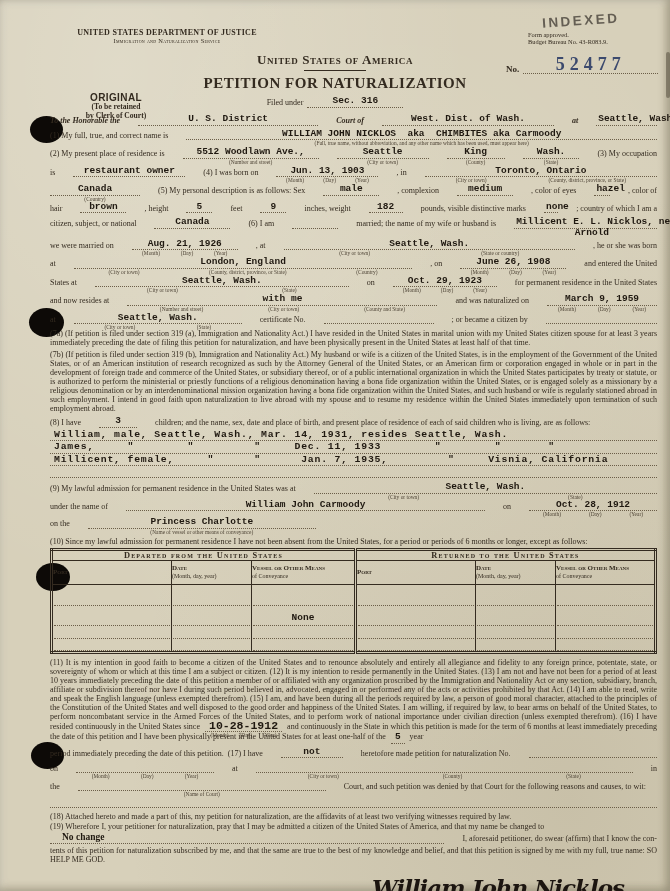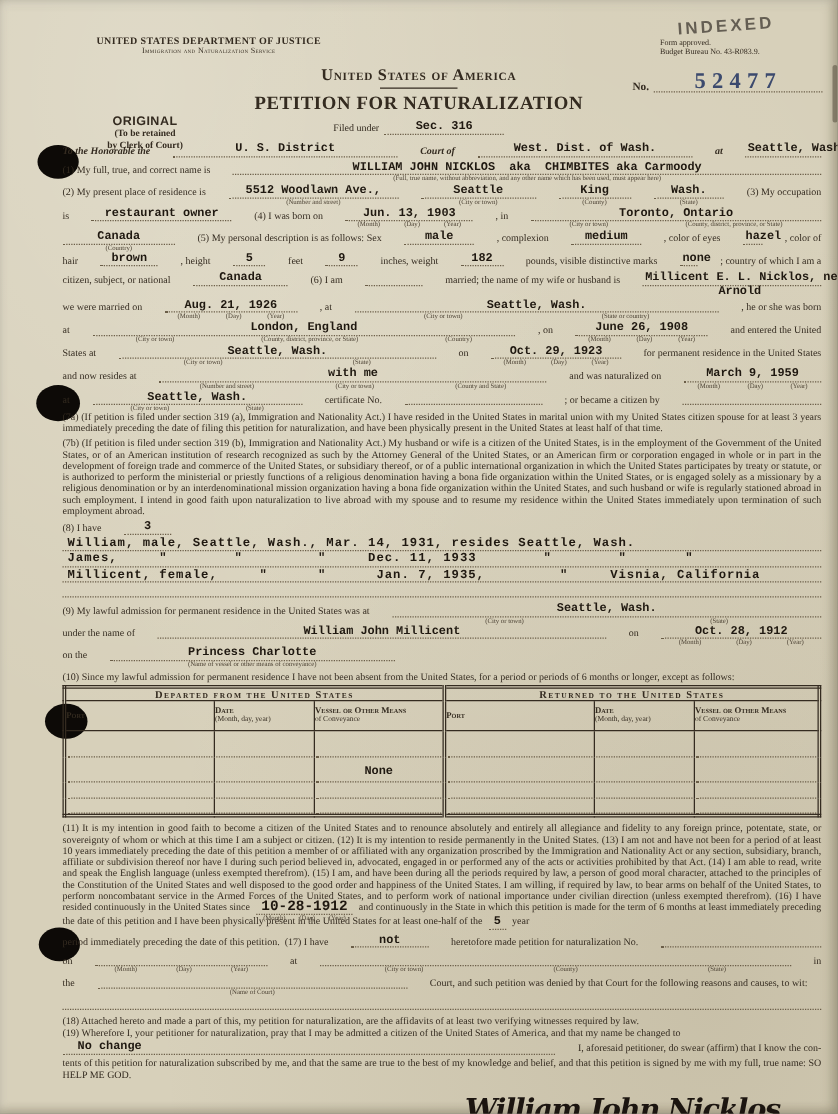--- a/index.html
+++ b/index.html
@@ -366,20 +366,21 @@
     </div>
 
     <div class="pw m3">(7a) (If petition is filed under section 319 (a), Immigration and Nationality Act.)  I have resided in the United States in marital union with my United States citizen spouse for at least 3 years immediately preceding the date of filing this petition for naturalization, and have been physically present in the United States at least half of that time.</div>
     <div class="pw m3">(7b) (If petition is filed under section 319 (b), Immigration and Nationality Act.)  My husband or wife is a citizen of the United States, is in the employment of the Government of the United States, or of an American institution of research recognized as such by the Attorney General of the United States, or an American firm or corporation engaged in whole or in part in the development of foreign trade and commerce of the United States, or subsidiary thereof, or of a public international organization in which the United States participates by treaty or statute, or is authorized to perform the ministerial or priestly functions of a religious denomination having a bona fide organization within the United States, or is engaged solely as a missionary by a religious denomination or by an interdenominational mission organization having a bona fide organization within the United States, and such husband or wife is regularly stationed abroad in such employment.  I intend in good faith upon naturalization to live abroad with my spouse and to resume my residence within the United States immediately upon termination of such employment abroad.</div>
 
     <div class="ln m1">
       <span class="p">(8) I have</span>
       <span class="f" style="width:38px">
           <span class="v t">3</span>
         </span>
+      <span class="p">children; and the name, sex, date and place of birth, and present place of residence of each of said children who is living, are as follows:</span>
     </div>
     <div class="ln rowk">
         <span class="f grow">
           <span class="v t kid">William, male, Seattle, Wash., Mar. 14, 1931, resides Seattle, Wash.</span>
         </span>
       </div>
     <div class="ln rowk">
         <span class="f grow">
           <span class="v t kid">James,     "        "         "     Dec. 11, 1933        "        "       "</span>
         </span>
@@ -401,21 +402,21 @@
           <span class="v t">Seattle, Wash.</span>
           <span class="lbl">
             <span>(City or town)</span>
             <span>(State)</span>
           </span>
         </span>
     </div>
     <div class="ln m6">
       <span class="p">under the name of</span>
       <span class="f grow">
-          <span class="v t">William John Millicent</span>
+          <span class="v t">William John Carmoody</span>
         </span>
       <span class="p">on</span>
       <span class="f" style="width:128px">
           <span class="v t">Oct. 28, 1912</span>
           <span class="lbl">
             <span>(Month)</span>
             <span>(Day)</span>
             <span>(Year)</span>
           </span>
         </span>
@@ -591,21 +592,21 @@
         <span class="f grow">
           <span class="v"></span>
         </span>
       </div>
 
     <div class="p">(18) Attached hereto and made a part of this, my petition for naturalization, are the affidavits of at least two verifying witnesses required by law.</div>
     <div class="p m1">(19) Wherefore I, your petitioner for naturalization, pray that I may be admitted a citizen of the United States of America, and that my name be changed to</div>
 
     <div class="ln m2">
       <span class="f grow">
-          <span class="v t" style="text-align:left; padding-left:12px;">No change</span>
+          <span class="v t" style="text-align:left; padding-left:12px;font-family:Liberation Serif, serif;">No change</span>
         </span>
       <span class="p">I, aforesaid petitioner, do swear (affirm) that I know the con-</span>
     </div>
     <div class="pw m6">tents of this petition for naturalization subscribed by me, and that the same are true to the best of my knowledge and belief, and that this petition is signed by me with my full, true name: SO HELP ME GOD.</div>
 
     <div class="ln" style="margin-top:12px;">
 
       <span class="grow"></span>
       <span class="f sigf" style="width:318px">
         <span class="v"><span class="sig">William John Nicklos</span></span>

